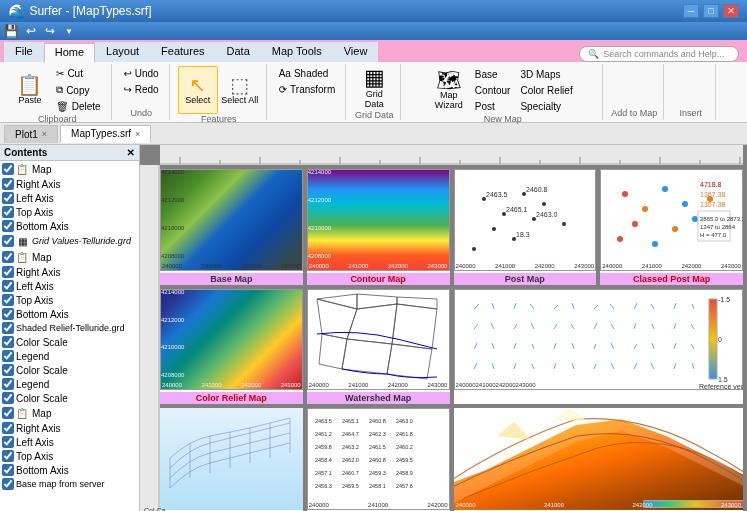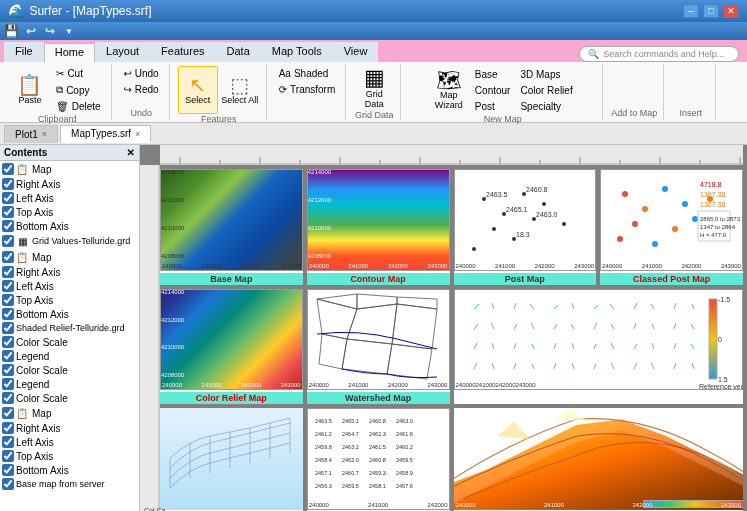--- a/index.html
+++ b/index.html
@@ -232,21 +232,21 @@
       overflow: hidden;
       display: flex;
       flex-direction: column;
     }
     .map-title {
       text-align: center;
       font-size: 9px;
       font-weight: bold;
       color: #333;
       padding: 1px 0;
-      background: #5eead4;
+      background: #f0abfc;
       z-index: 2;
       position: absolute;
       bottom: 0;
       left: 0;
       right: 0;
     }
 
     
     #ruler-h {
       position: absolute;
@@ -485,21 +485,21 @@
       <input type="checkbox" class="sidebar-checkbox" checked="" style="">
       <span>Top Axis</span>
     </div>
     <div class="sidebar-item indent1">
       <input type="checkbox" class="sidebar-checkbox" checked="" style="">
       <span>Bottom Axis</span>
     </div>
     <div class="sidebar-item indent1">
       <input type="checkbox" class="sidebar-checkbox" checked="" style="">
       <span class="sidebar-icon">▦</span>
-      <span style="font-size:9px;">Grid Values-Telluride.grd</span>
+      <span style="font-size:9px;font-style:italic;">Grid Values-Telluride.grd</span>
     </div>
     <div class="sidebar-item">
       <input type="checkbox" class="sidebar-checkbox" checked="" style="">
       <span class="sidebar-icon">📋</span>
       <span>Map</span>
     </div>
     <div class="sidebar-item indent1">
       <input type="checkbox" class="sidebar-checkbox" checked="" style="">
       <span>Right Axis</span>
     </div>

